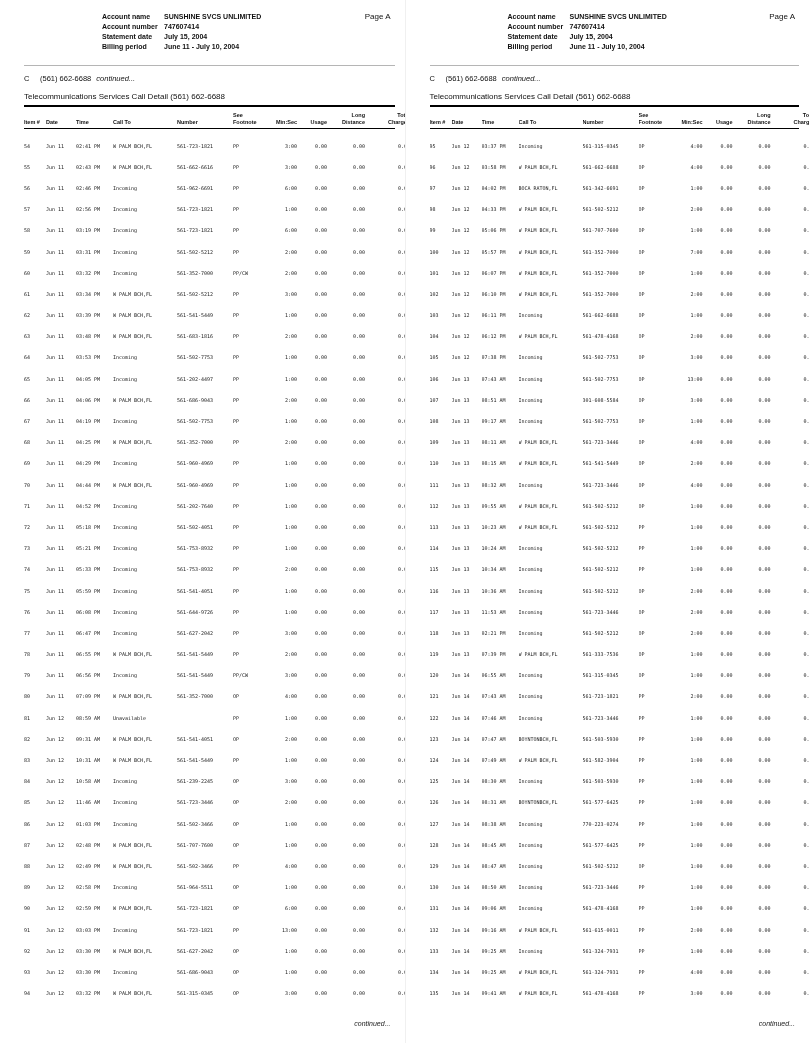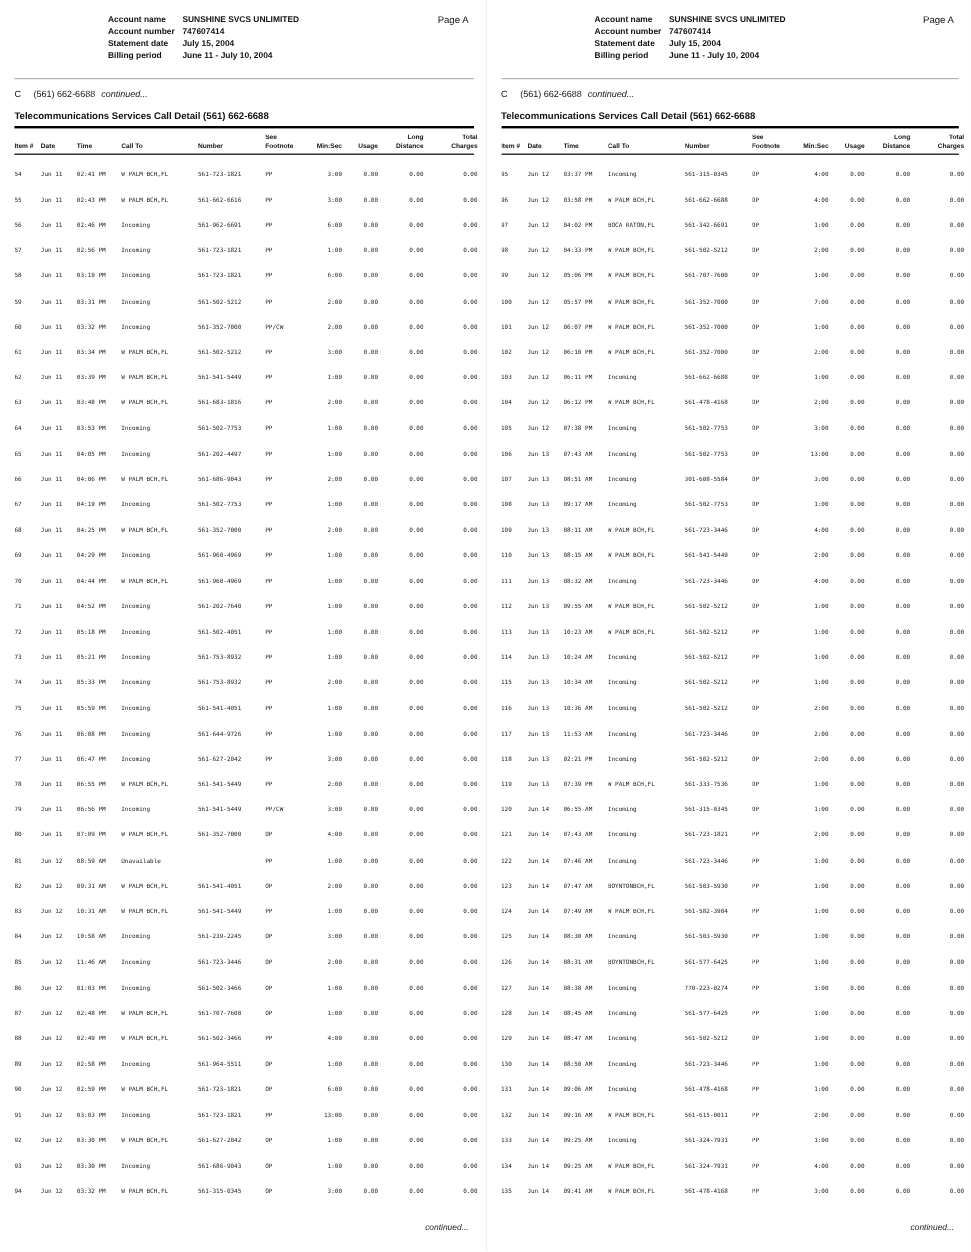--- a/index.html
+++ b/index.html
@@ -1,34 +1,34 @@
 <!DOCTYPE html>
 <html><head>
 <meta charset="utf-8">
 <style>
   *{box-sizing:border-box}
   html,body{margin:0;padding:0;width:809px;height:1043px;background:#fcfcfc;
     font-family:"Liberation Sans",sans-serif;color:#111;overflow:hidden}
   .sheet{display:flex;width:809px;height:1043px}
-  .page{width:404.5px;height:1043px;position:relative;padding:12px 10px 0 12px;background:#ffffff}
+  .page{width:404.5px;height:1043px;position:relative;padding:12px 10px 0 24px;background:#ffffff}
   .page + .page{border-left:1px solid #f0f0f0}
 
   .page-head{display:flex;align-items:flex-start}
   .acct{margin-left:78px;flex:1}
   .acct-row{display:flex;font-size:7px;line-height:10px}
   .acct-label{font-weight:bold;width:62px;flex:0 0 62px}
   .acct-value{font-weight:bold}
   .page-label{font-size:8px;margin-left:auto;padding-right:4px;white-space:nowrap}
 
   .section-header{margin-top:13px;font-size:7.5px;border-top:1px solid #b5b5b5;
     padding-top:8px;display:flex;align-items:baseline}
   .sec-letter{width:16px;flex:0 0 16px}
   .sec-cont{font-style:italic;margin-left:5px}
 
-  .section-title{margin-top:9px;font-size:8px;font-weight:bold;
+  .section-title{margin-top:9px;font-size:8px;font-weight:normal;
     border-bottom:2px solid #000;padding-bottom:4px}
 
   .thead{display:flex;align-items:flex-end;margin-top:5px;padding-bottom:3px;
     border-bottom:1px solid #000;font-size:5.5px;font-weight:bold;line-height:6.5px}
   .tbody{margin-top:6px}
   .call-row{display:flex;align-items:center;height:21.2px;
     font-family:"DejaVu Sans Mono",monospace;font-size:5px;color:#222;white-space:nowrap}
 
   .c{display:block;overflow:hidden}
   .c0{width:22px;flex:0 0 22px}

